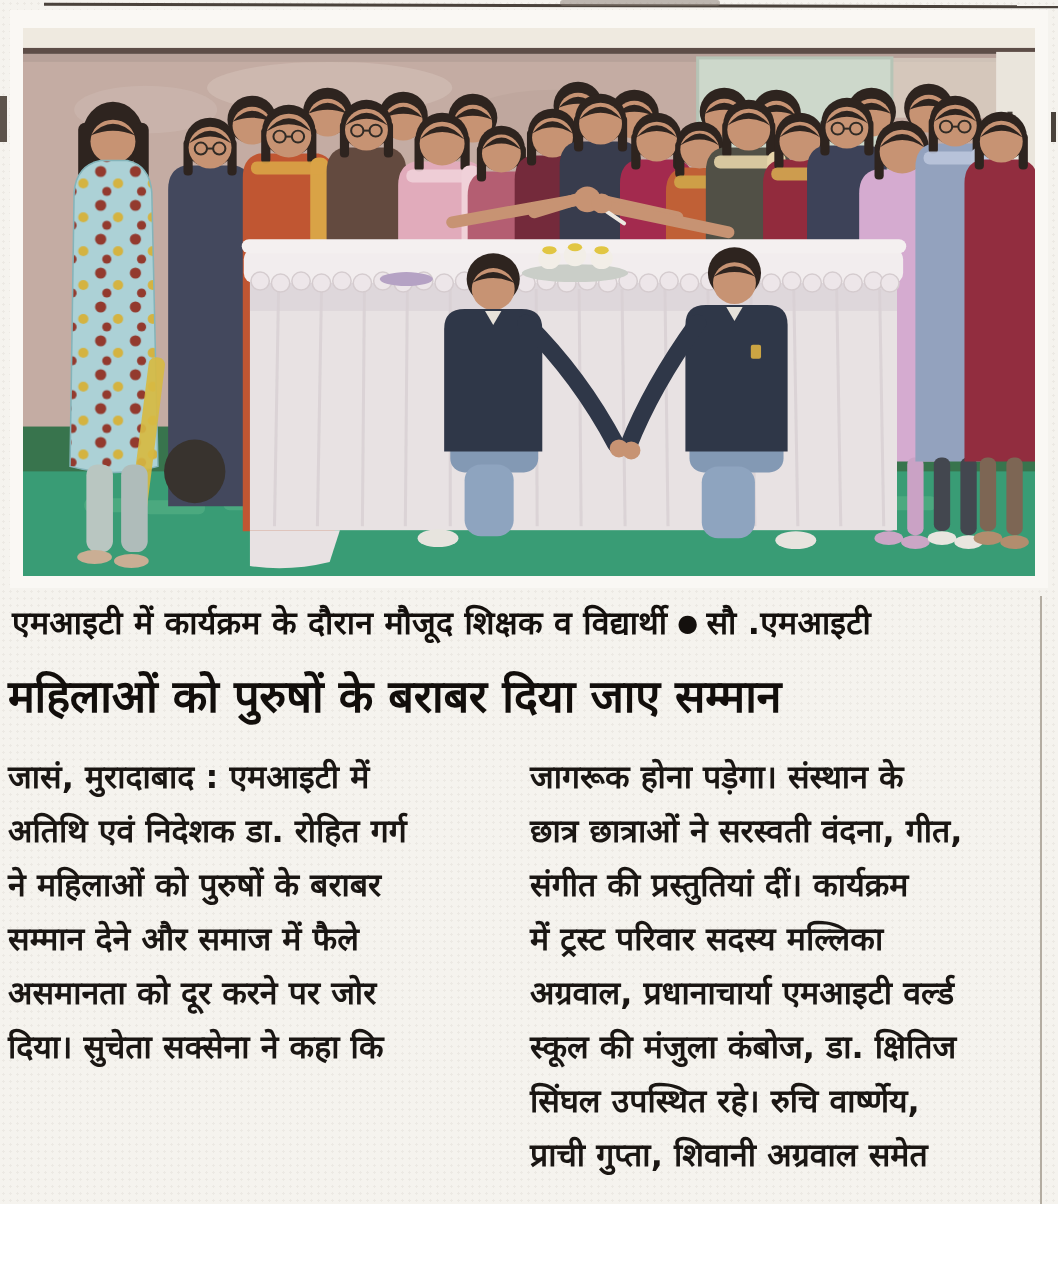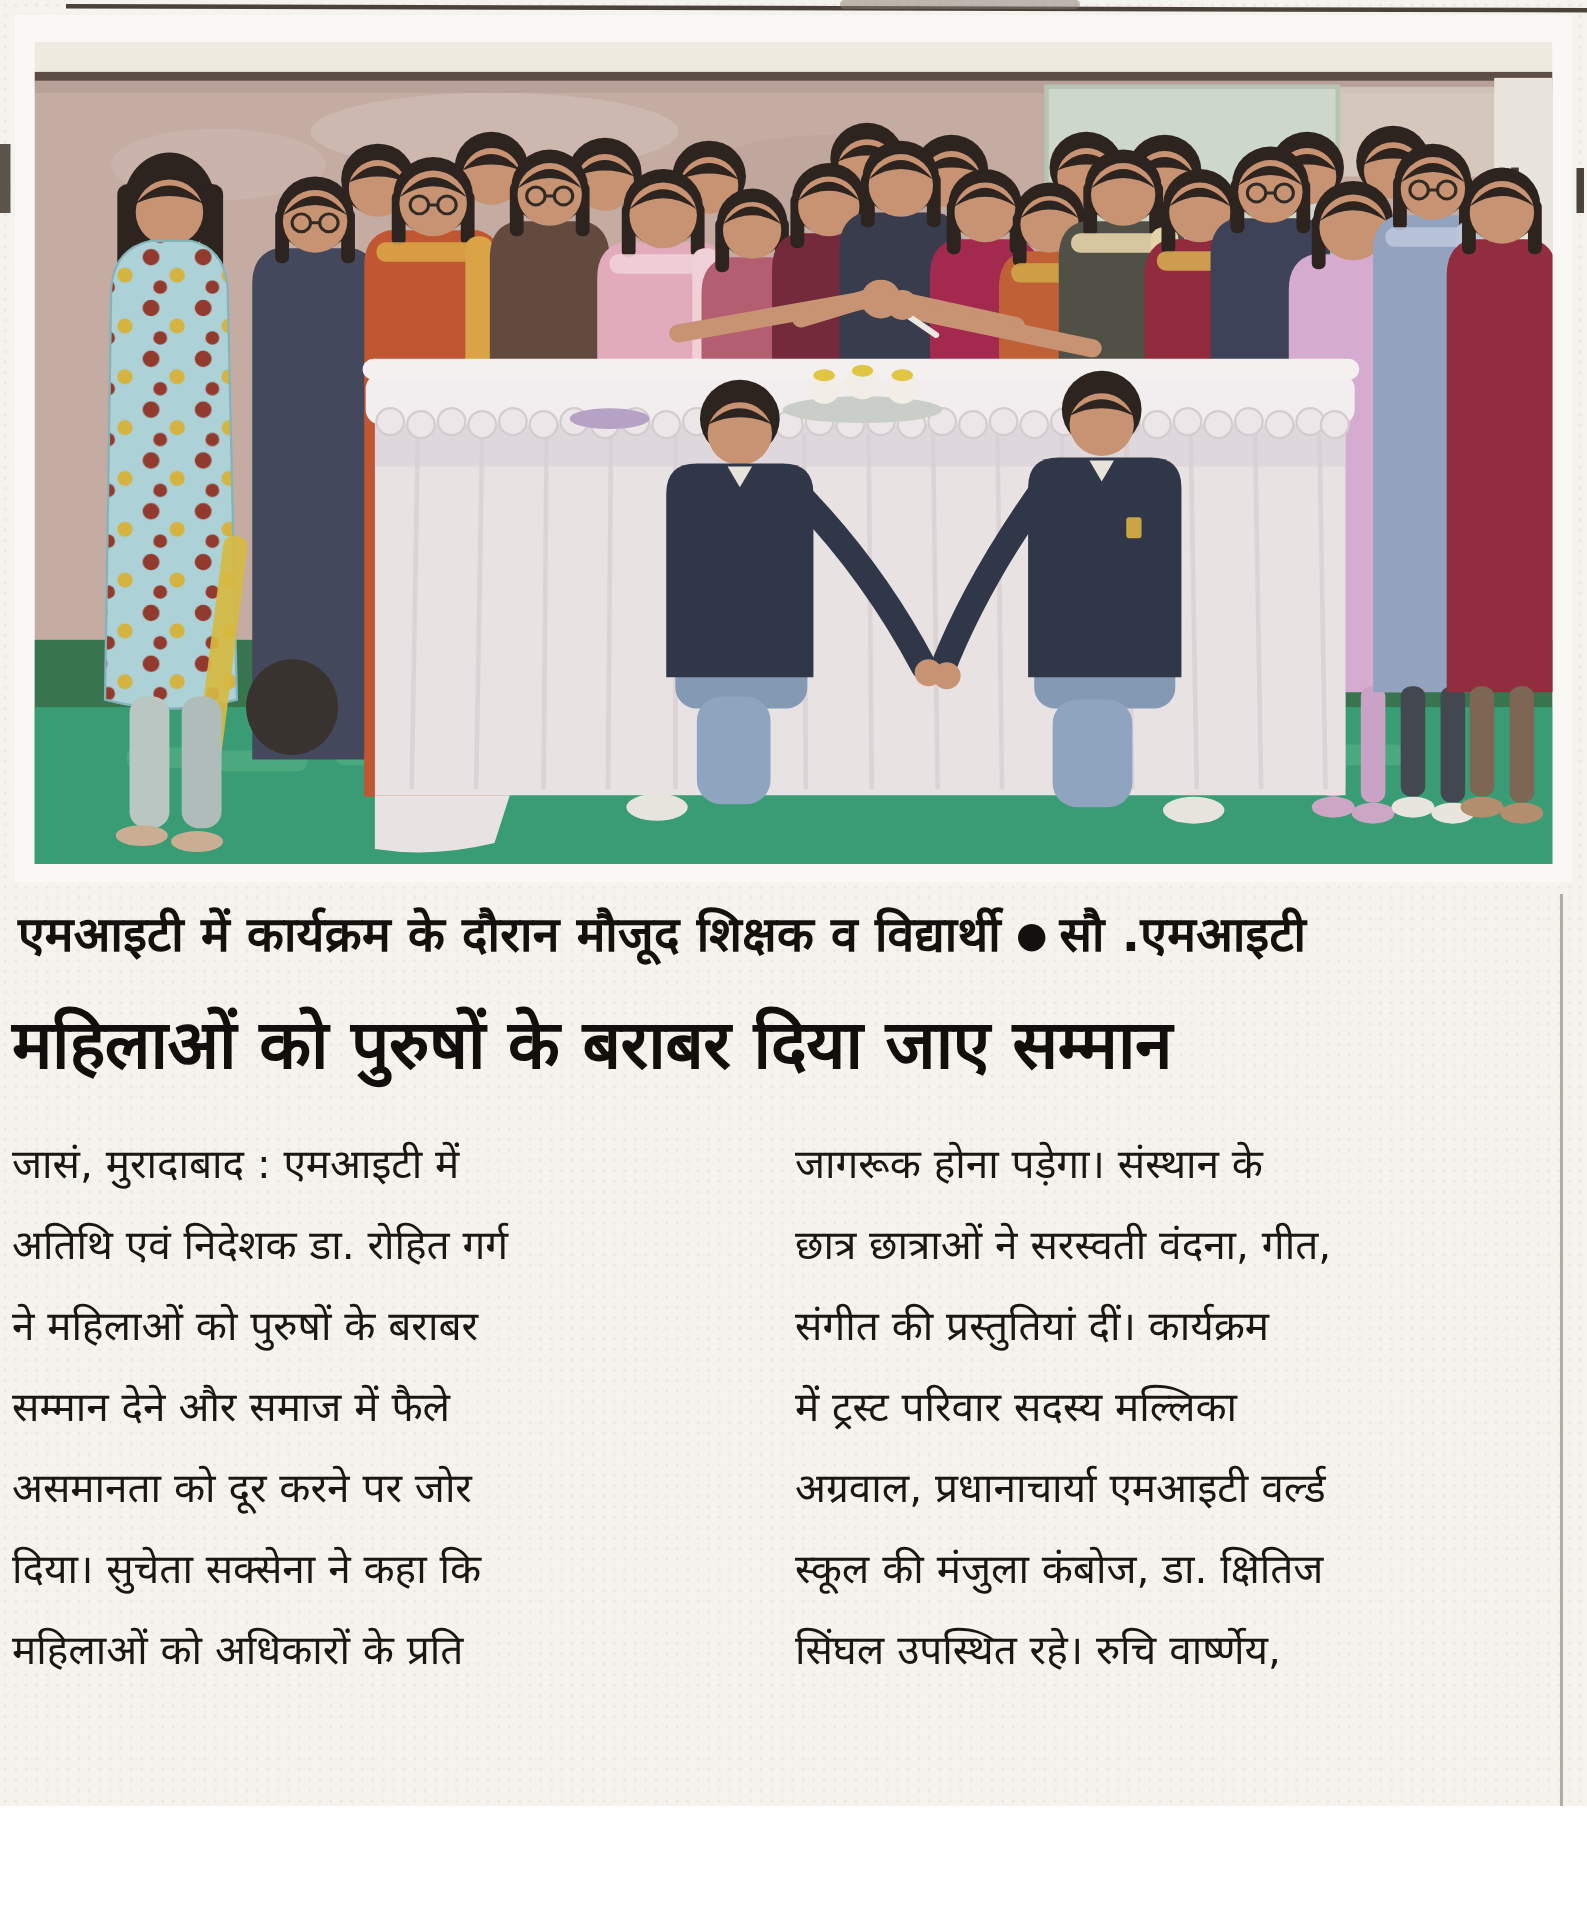--- a/index.html
+++ b/index.html
@@ -31,21 +31,21 @@
   }
   .caption .bullet{font-size:24px;vertical-align:3px;padding:0 8px 0 10px;}
 
   .headline{
     position:absolute;left:8px;top:664px;width:1040px;margin:0;
     font-size:45px;font-weight:700;letter-spacing:-.3px;color:#120e0b;
   }
 
   .columns{position:absolute;left:8px;top:750px;width:1030px;display:flex;gap:14px;}
   .col{width:508px;}
-  .body-line{font-size:27px;line-height:54px;font-weight:400;color:#1a1613;white-space:nowrap;}
+  .body-line{font-size:32px;line-height:54px;font-weight:700;color:#1a1613;white-space:nowrap;}
   .col-rule{position:absolute;left:1040px;top:596px;width:2px;height:648px;background:#b3aca1;}
 </style>
 </head>
 <body>
 
 <div class="page">
 
   <div class="artifact top-line"></div>
   <div class="artifact top-smudge"></div>
   <div class="artifact edge-mark1"></div>
@@ -453,27 +453,27 @@
   <h1 class="headline">महिलाओं को पुरुषों के बराबर दिया जाए सम्मान</h1>
 
   <div class="columns">
     <div class="col" id="col0">
         <div class="body-line">जासं, मुरादाबाद : एमआइटी में</div>
         <div class="body-line">अतिथि एवं निदेशक डा. रोहित गर्ग</div>
         <div class="body-line">ने महिलाओं को पुरुषों के बराबर</div>
         <div class="body-line">सम्मान देने और समाज में फैले</div>
         <div class="body-line">असमानता को दूर करने पर जोर</div>
         <div class="body-line">दिया। सुचेता सक्सेना ने कहा कि</div>
-        <div class="body-line">महिलाओं को अधिकारों के प्रति</div>
       </div>
     <div class="col" id="col1">
         <div class="body-line">जागरूक होना पड़ेगा। संस्थान के</div>
         <div class="body-line">छात्र छात्राओं ने सरस्वती वंदना, गीत,</div>
         <div class="body-line">संगीत की प्रस्तुतियां दीं। कार्यक्रम</div>
         <div class="body-line">में ट्रस्ट परिवार सदस्य मल्लिका</div>
         <div class="body-line">अग्रवाल, प्रधानाचार्या एमआइटी वर्ल्ड</div>
         <div class="body-line">स्कूल की मंजुला कंबोज, डा. क्षितिज</div>
         <div class="body-line">सिंघल उपस्थित रहे। रुचि वार्ष्णेय,</div>
+        <div class="body-line">प्राची गुप्ता, शिवानी अग्रवाल समेत</div>
       </div>
   </div>
 
   <div class="col-rule"></div>
 </div>
 
 </body></html>

